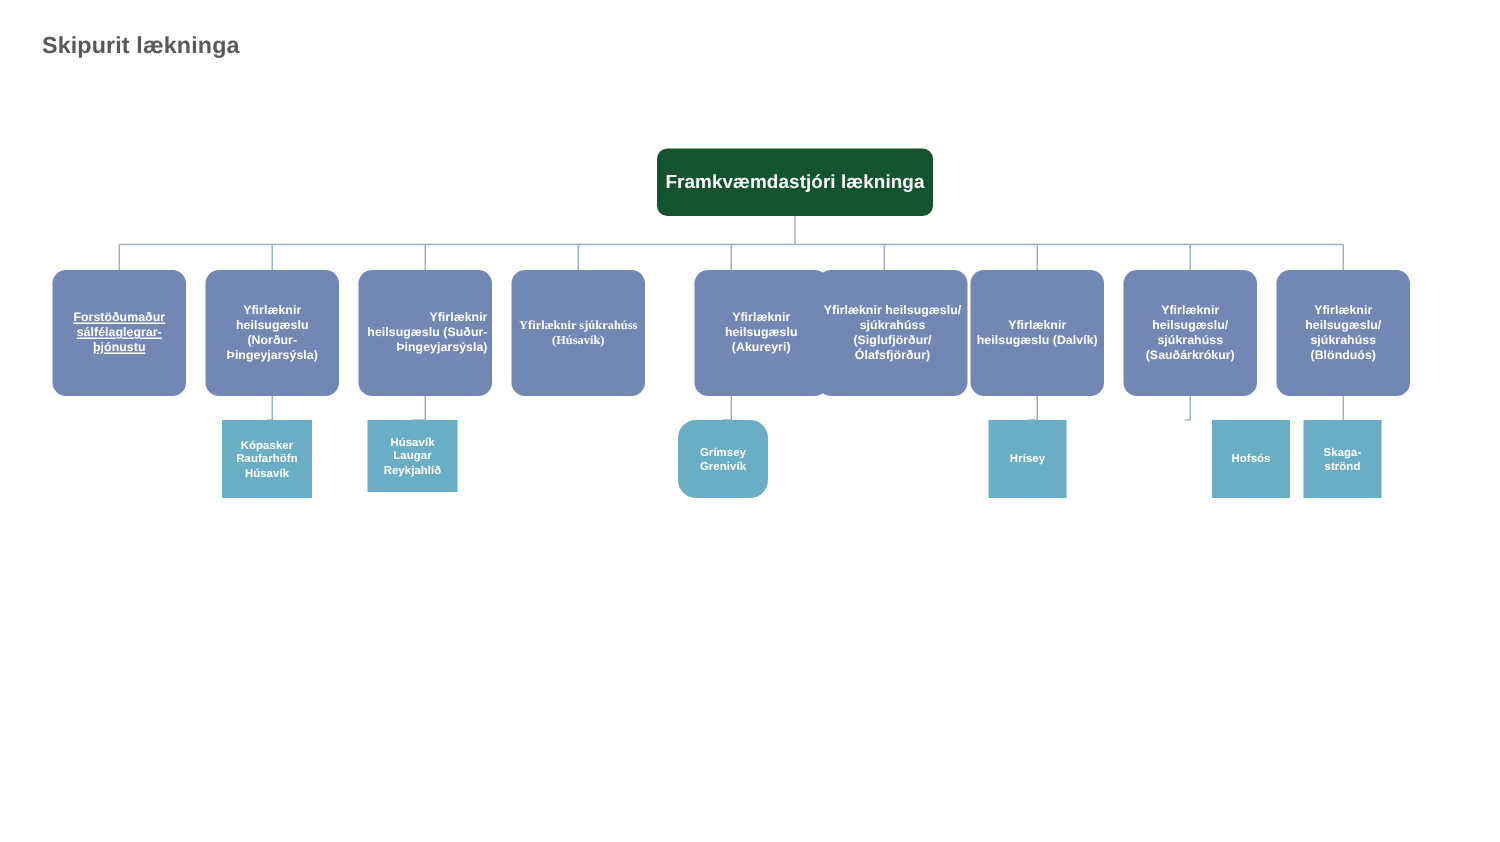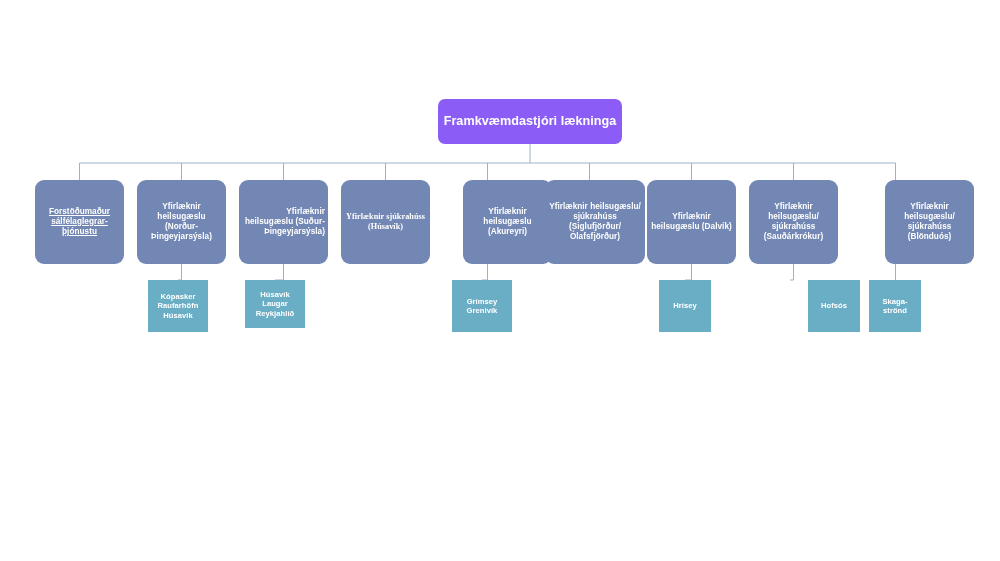--- a/index.html
+++ b/index.html
@@ -50,21 +50,21 @@
     color: #ffffff;
     line-height: 1.22;
     padding: 2px 3px;
   }
   .node .node-label {
     display: block;
     width: 100%;
     white-space: pre-line;
   }
   .node.root {
-    background: #8b5cf6;
+    background: #14532d;
     border-radius: 7px;
     font-size: 12.6px;
     font-weight: bold;
     letter-spacing: 0.05px;
   }
   .node.level1 {
     background: #7287b3;
     border-radius: 9px;
     font-size: 8.2px;
     font-weight: bold;
@@ -76,20 +76,21 @@
     font-size: 7.6px;
     font-weight: bold;
     letter-spacing: 0.05px;
   }
 </style>
 </head>
 <body>
 
 <div id="chart-canvas">
 
+  <div class="slide-title">Skipurit lækninga</div>
 
   <svg class="connectors" viewBox="0 0 1000 561" preserveAspectRatio="none">
     <g id="connector-group" stroke="#9fb0cf" stroke-width="1" fill="none">
         <line x1="530" y1="144" x2="530" y2="163" stroke="#9fb0cf"></line>
         <line x1="79.5" y1="163" x2="895.5" y2="163" stroke="#9fb0cf"></line>
         <line x1="79.5" y1="163" x2="79.5" y2="180" stroke="#9fb0cf"></line>
         <line x1="181.5" y1="163" x2="181.5" y2="180" stroke="#9fb0cf"></line>
         <line x1="181.5" y1="264" x2="181.5" y2="280" stroke="#9fb0cf"></line>
         <line x1="181.5" y1="280" x2="178" y2="280" stroke="#9fb0cf"></line>
         <line x1="283.5" y1="163" x2="283.5" y2="180" stroke="#9fb0cf"></line>
@@ -129,39 +130,39 @@
       </div>
       <div class="node leaf" style="left: 245px; top: 280px; width: 60px; height: 48px;">
         <span class="node-label">Húsavík Laugar Reykjahlíð</span>
       </div>
       <div class="node level1" style="left: 341px; top: 180px; width: 89px; height: 84px; font-family: Liberation Serif, serif;">
         <span class="node-label">Yfirlæknir sjúkrahúss (Húsavík)</span>
       </div>
       <div class="node level1" style="left: 443px; top: 180px; width: 89px; height: 84px; margin-left: 20px;">
         <span class="node-label">Yfirlæknir heilsugæslu (Akureyri)</span>
       </div>
-      <div class="node leaf" style="left: 452px; top: 280px; width: 60px; height: 52px;">
+      <div class="node leaf" style="left: 452px; top: 280px; width: 60px; height: 52px; border-radius: 12px;">
         <span class="node-label">Grímsey Grenivík</span>
       </div>
       <div class="node level1" style="left: 545px; top: 180px; width: 100px; height: 84px;">
         <span class="node-label">Yfirlæknir heilsugæslu/ sjúkrahúss (Siglufjörður/ Ólafsfjörður)</span>
       </div>
       <div class="node level1" style="left: 647px; top: 180px; width: 89px; height: 84px;">
         <span class="node-label">Yfirlæknir heilsugæslu (Dalvík)</span>
       </div>
       <div class="node leaf" style="left: 659px; top: 280px; width: 52px; height: 52px;">
         <span class="node-label">Hrísey</span>
       </div>
       <div class="node level1" style="left: 749px; top: 180px; width: 89px; height: 84px;">
         <span class="node-label">Yfirlæknir heilsugæslu/ sjúkrahúss (Sauðárkrókur)</span>
       </div>
       <div class="node leaf" style="left: 808px; top: 280px; width: 52px; height: 52px;">
         <span class="node-label">Hofsós</span>
       </div>
-      <div class="node level1" style="left: 851px; top: 180px; width: 89px; height: 84px; margin-left: 34px;">
+      <div class="node level1" style="left: 851px; top: 180px; width: 89px; height: 84px;">
         <span class="node-label">Yfirlæknir heilsugæslu/ sjúkrahúss (Blönduós)</span>
       </div>
       <div class="node leaf" style="left: 869px; top: 280px; width: 52px; height: 52px;">
         <span class="node-label">Skaga-strönd</span>
       </div>
     </div>
 
 </div>
 
 </body></html>

